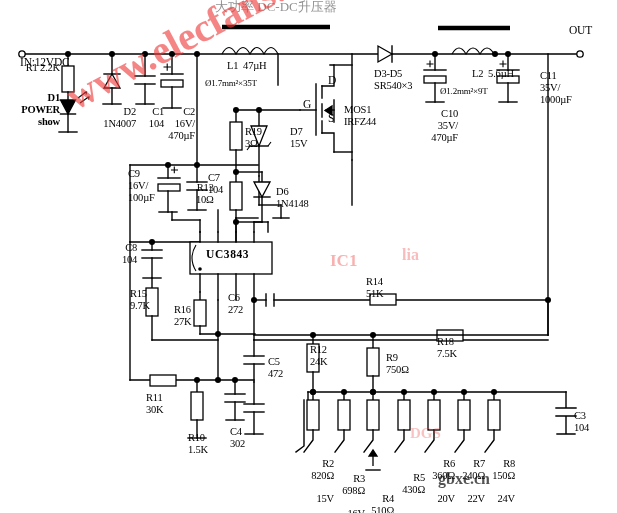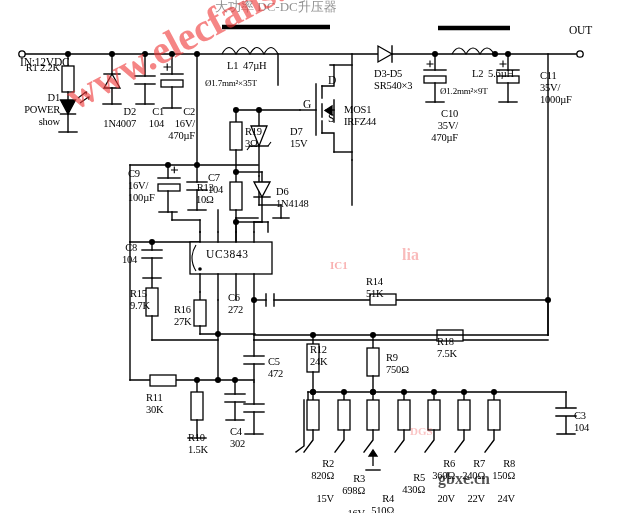--- a/index.html
+++ b/index.html
@@ -13,22 +13,22 @@
   .compf{stroke:#000;stroke-width:1.3;fill:#000;}
   .lbl{position:absolute;font-family:"Liberation Serif",serif;font-size:10.5px;
        color:#000;line-height:1.12;white-space:pre;letter-spacing:-0.2px;}
   .lbl.b{font-size:11.5px;}
   .lbl.sm{font-size:9px;}
   .lbl.c{text-align:right;}
   .wm{position:absolute;color:#ef3b3b;font-family:"Liberation Serif",serif;
       font-weight:bold;opacity:.62;pointer-events:none;white-space:nowrap;}
   .wm1{left:58px;top:78px;font-size:40px;transform:rotate(-28deg);transform-origin:0 0;}
   .wm2{left:402px;top:246px;font-size:16px;opacity:.34;}
-  .wm3{left:330px;top:251px;font-size:11px;opacity:.4;margin-top:8px;}
-  .wm4{left:410px;top:425px;font-size:11px;opacity:.30;}
+  .wm3{left:330px;top:251px;font-size:17px;opacity:.4;}
+  .wm4{left:410px;top:425px;font-size:15px;opacity:.30;}
   .wm5{left:438px;top:470px;font-size:16px;color:#111;opacity:.72;}
   .title{position:absolute;left:215px;top:-2px;font-size:13px;color:#333;opacity:.55;}
 </style>
 </head>
 <body>
 
 <div id="root">
 
   <svg id="sch" viewBox="0 0 617 513">
     <g>
@@ -349,21 +349,21 @@
         <path d="M566 392 V408 M556 408 H576 M556 416 H576 M566 416 V434 M557 434 H575" class="wire"></path>
       </g>
   </svg>
 
   <div class="title">大功率 DC-DC升压器</div>
 
   <div class="lbl b" style="left:20px;top:24px;margin-top:32px;">IN:12VDC</div>
   <div class="lbl b" style="left:569px;top:24px;">OUT</div>
 
   <div class="lbl c" style="left:8px;top:62px;width:52px;">R1 2.2K</div>
-  <div class="lbl c" style="left:8px;top:92px;width:52px;">D1
+  <div class="lbl c" style="left:8px;top:92px;width:52px;font-weight:bold;">D1
 POWER
 show</div>
 
   <div class="lbl c" style="left:90px;top:106px;width:46px;">D2
 1N4007</div>
   <div class="lbl c" style="left:130px;top:106px;width:34px;">C1
 104</div>
   <div class="lbl c" style="left:153px;top:106px;width:42px;">C2
 16V/
 470µF</div>
@@ -399,21 +399,21 @@
 1000µF</div>
 
   <div class="lbl" style="left:128px;top:168px;">C9
 16V/
 100µF</div>
   <div class="lbl" style="left:208px;top:172px;">C7
 104</div>
   <div class="lbl" style="left:122px;top:242px;text-align:right;">C8
 104</div>
 
-  <div class="lbl b" style="left:206px;top:248px;letter-spacing:.6px;">UC3843</div>
+  <div class="lbl b" style="left:206px;top:248px;letter-spacing:.6px;font-weight:bold;">UC3843</div>
 
   <div class="lbl" style="left:130px;top:288px;">R15
 9.7K</div>
   <div class="lbl" style="left:174px;top:304px;">R16
 27K</div>
   <div class="lbl" style="left:228px;top:292px;">C6
 272</div>
 
   <div class="lbl" style="left:268px;top:356px;">C5
 472</div>

